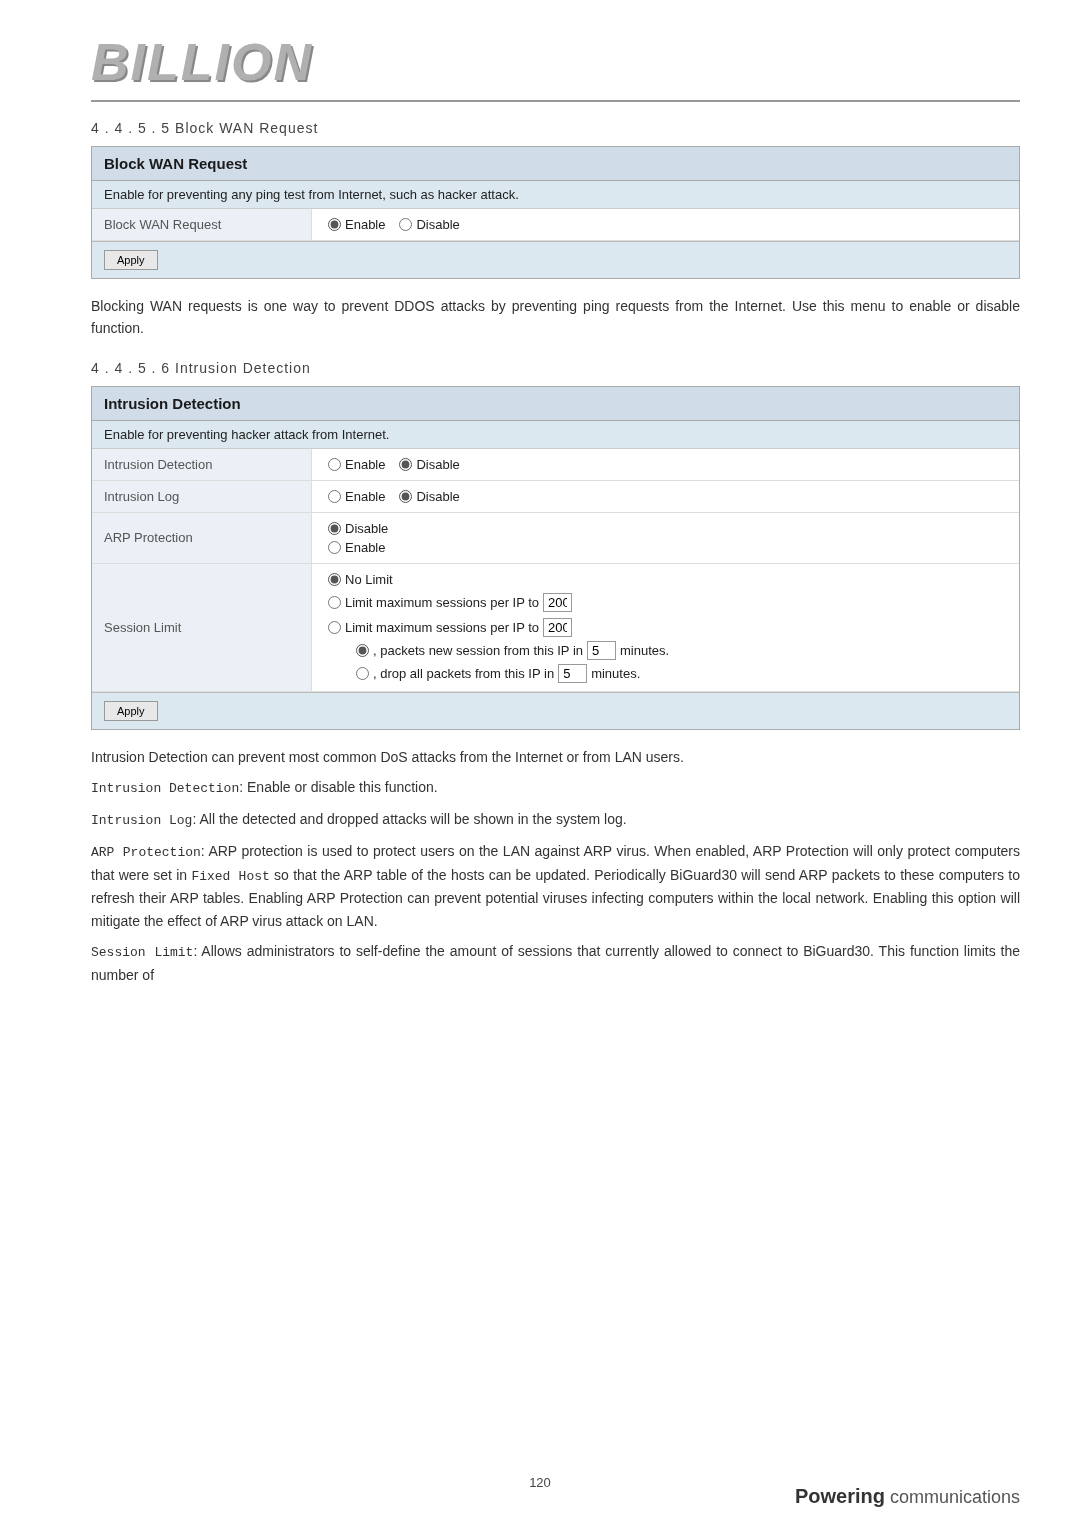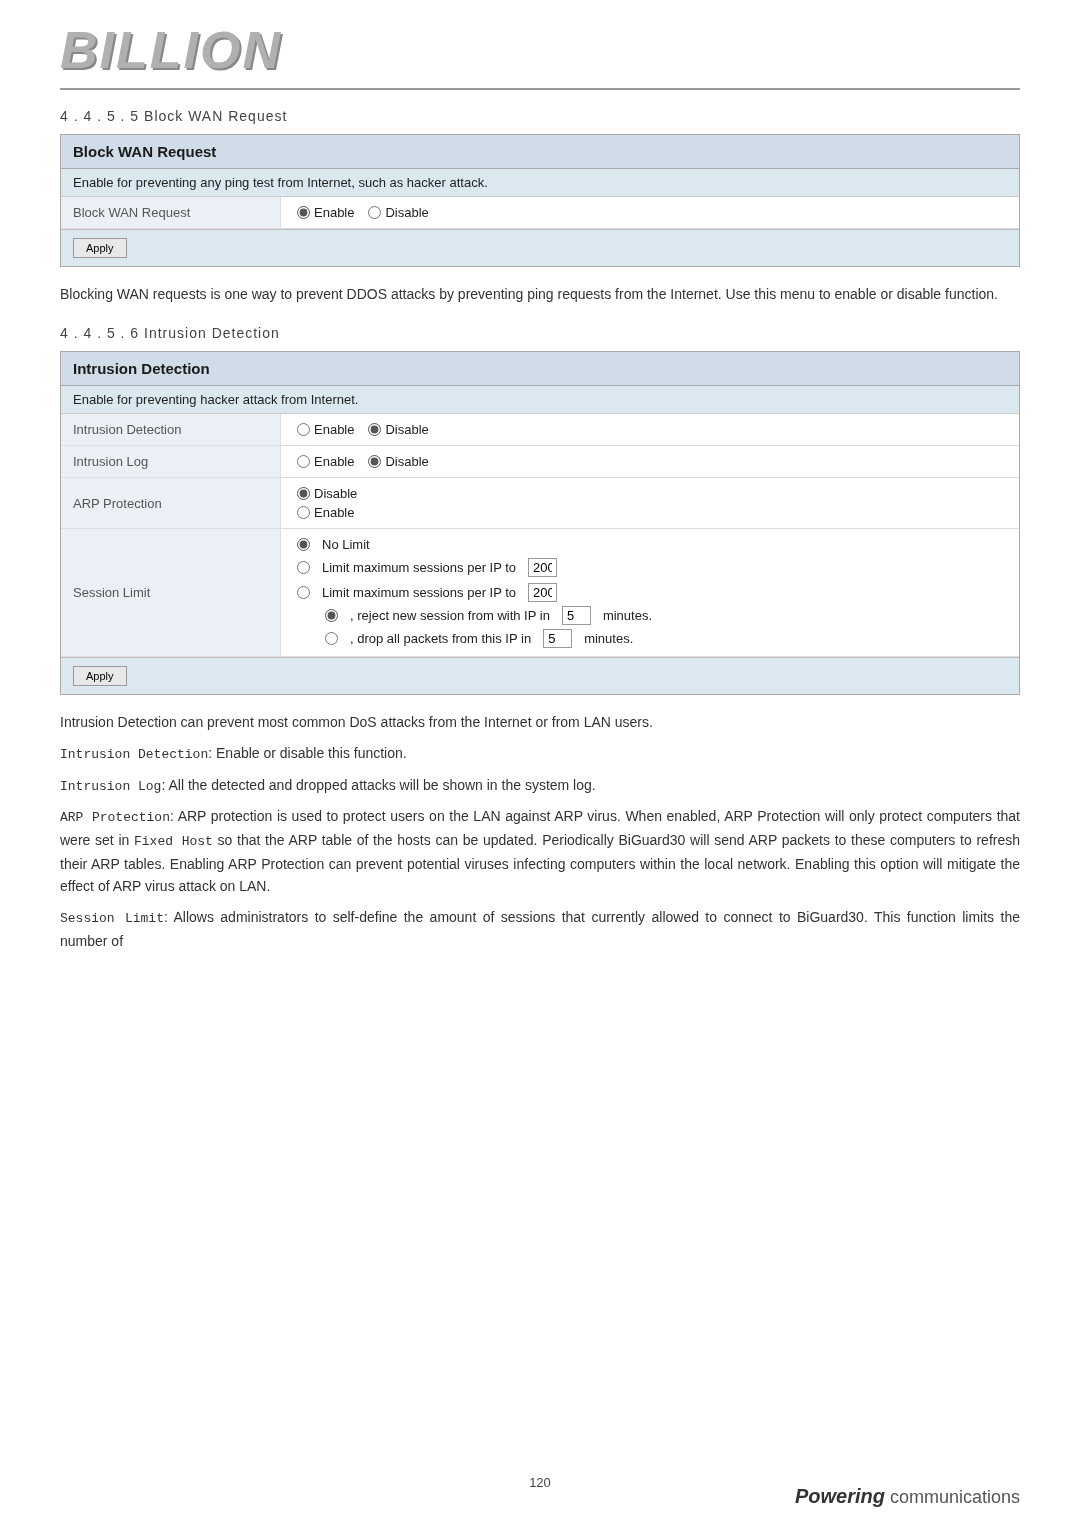--- a/index.html
+++ b/index.html
@@ -7,21 +7,22 @@
       background: #fff;
       font-family: Arial, sans-serif;
       font-size: 14px;
       color: #222;
       width: 1080px;
       min-height: 1528px;
       position: relative;
     }
 
     .page-wrapper {
-      padding: 20px 60px 40px 60px;
+      padding: 20px 60px 40px 91px;
+      margin-top: 12px;
     }
 
     
     .logo-area {
       display: flex;
       align-items: center;
       margin-bottom: 10px;
       border-bottom: 2px solid #999;
       padding-bottom: 8px;
     }
@@ -170,21 +171,21 @@
     .panel-row-multi .panel-row-content {
       flex-direction: column;
       align-items: flex-start;
       gap: 4px;
       padding: 8px 16px;
     }
 
     .session-option {
       display: flex;
       align-items: center;
-      gap: 12px;
+      gap: 4px;
       font-size: 13px;
     }
 
     input[type="text"].small-input {
       width: 29px;
       border: 1px solid #999;
       padding: 1px 4px;
       font-size: 13px;
     }
 
@@ -201,21 +202,20 @@
     .powering-text {
       position: absolute;
       bottom: 20px;
       right: 60px;
       text-align: right;
       font-size: 18px;
       color: #555;
     }
 
     .powering-text .powering {
-      font-style: italic;
       font-weight: bold;
       color: #333;
       font-size: 20px;
     }
 
     .powering-text .security {
       font-size: 28px;
       font-weight: bold;
       color: #555;
     }
@@ -332,21 +332,21 @@
 
         <div>
           <label class="radio-label session-option">
             <input type="radio" name="session_limit" style="">
             <span>Limit maximum sessions per IP to</span>
             <input type="text" class="small-input" value="200" style="">
           </label>
           <div style="margin-left: 28px; margin-top: 4px;">
             <label class="radio-label session-option" style="margin-bottom: 4px;">
               <input type="radio" name="session_sub" checked="" style="">
-              <span>, reject new session from with IP in</span>
+              <span>, packets new session from this IP in</span>
               <input type="text" class="small-input" value="5" style="">
               <span>minutes.</span>
             </label>
             <label class="radio-label session-option">
               <input type="radio" name="session_sub" style="">
               <span>, drop all packets from this IP in</span>
               <input type="text" class="small-input" value="5" style="">
               <span>minutes.</span>
             </label>
           </div>

